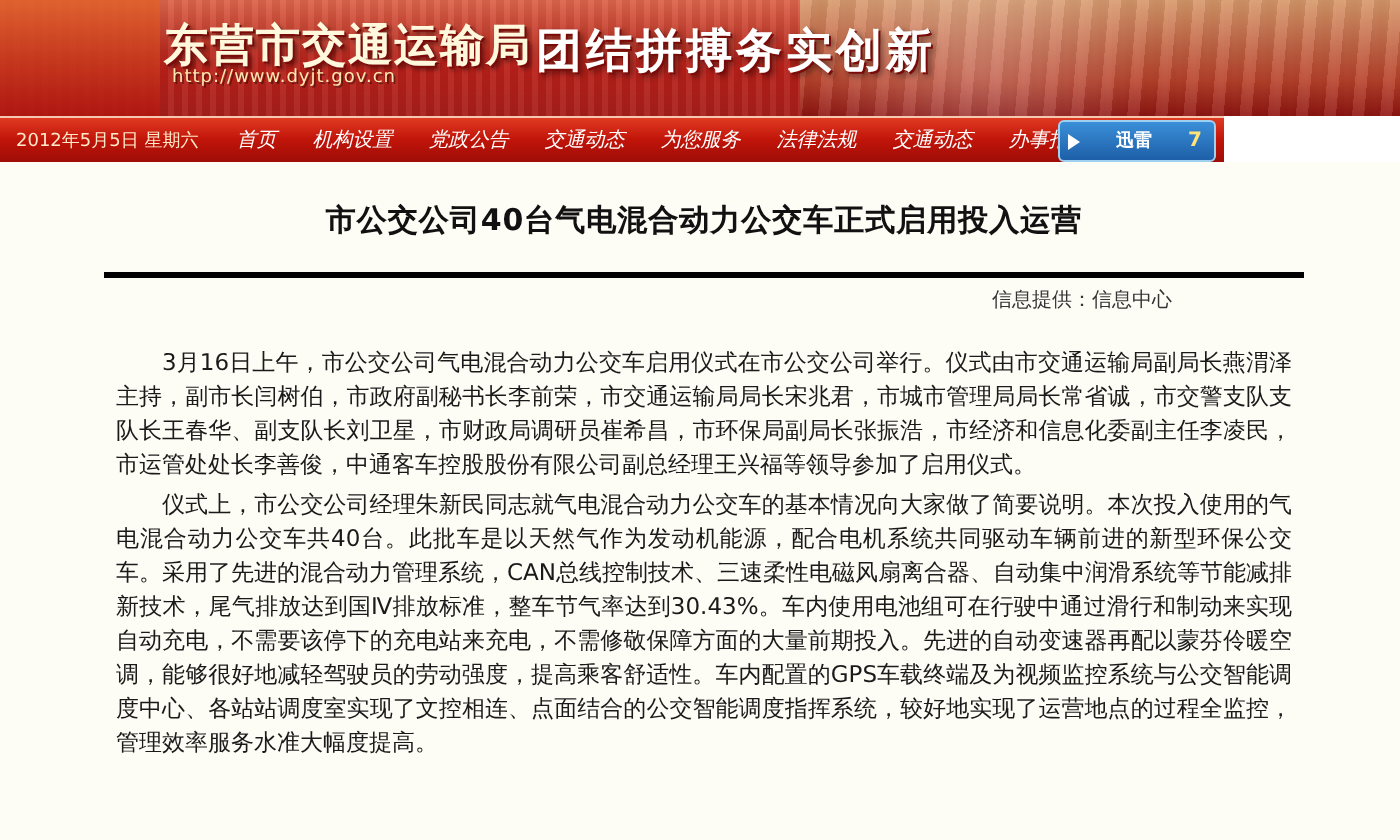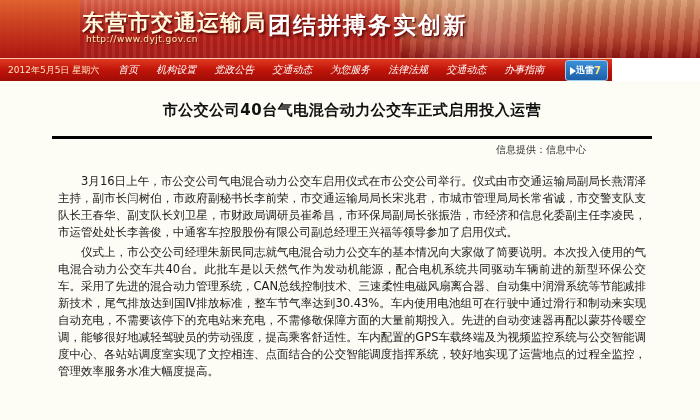--- a/index.html
+++ b/index.html
@@ -125,21 +125,21 @@
     cursor: pointer;
   }
   .nav-badge {
     position: absolute;
     right: 4px;
     top: 1px;
     height: 19px;
     padding: 0 6px 0 4px;
     display: flex;
     align-items: center;
-    gap: 0;
+    gap: 18px;
     background: linear-gradient(180deg, #3a8fd8 0%, #1d5fa8 100%);
     border-radius: 3px;
     border: 1px solid #9fd0f0;
   }
   .nav-badge-text {
     color: #ffffff;
     font-size: 9px;
     font-weight: bold;
     white-space: nowrap;
   }

